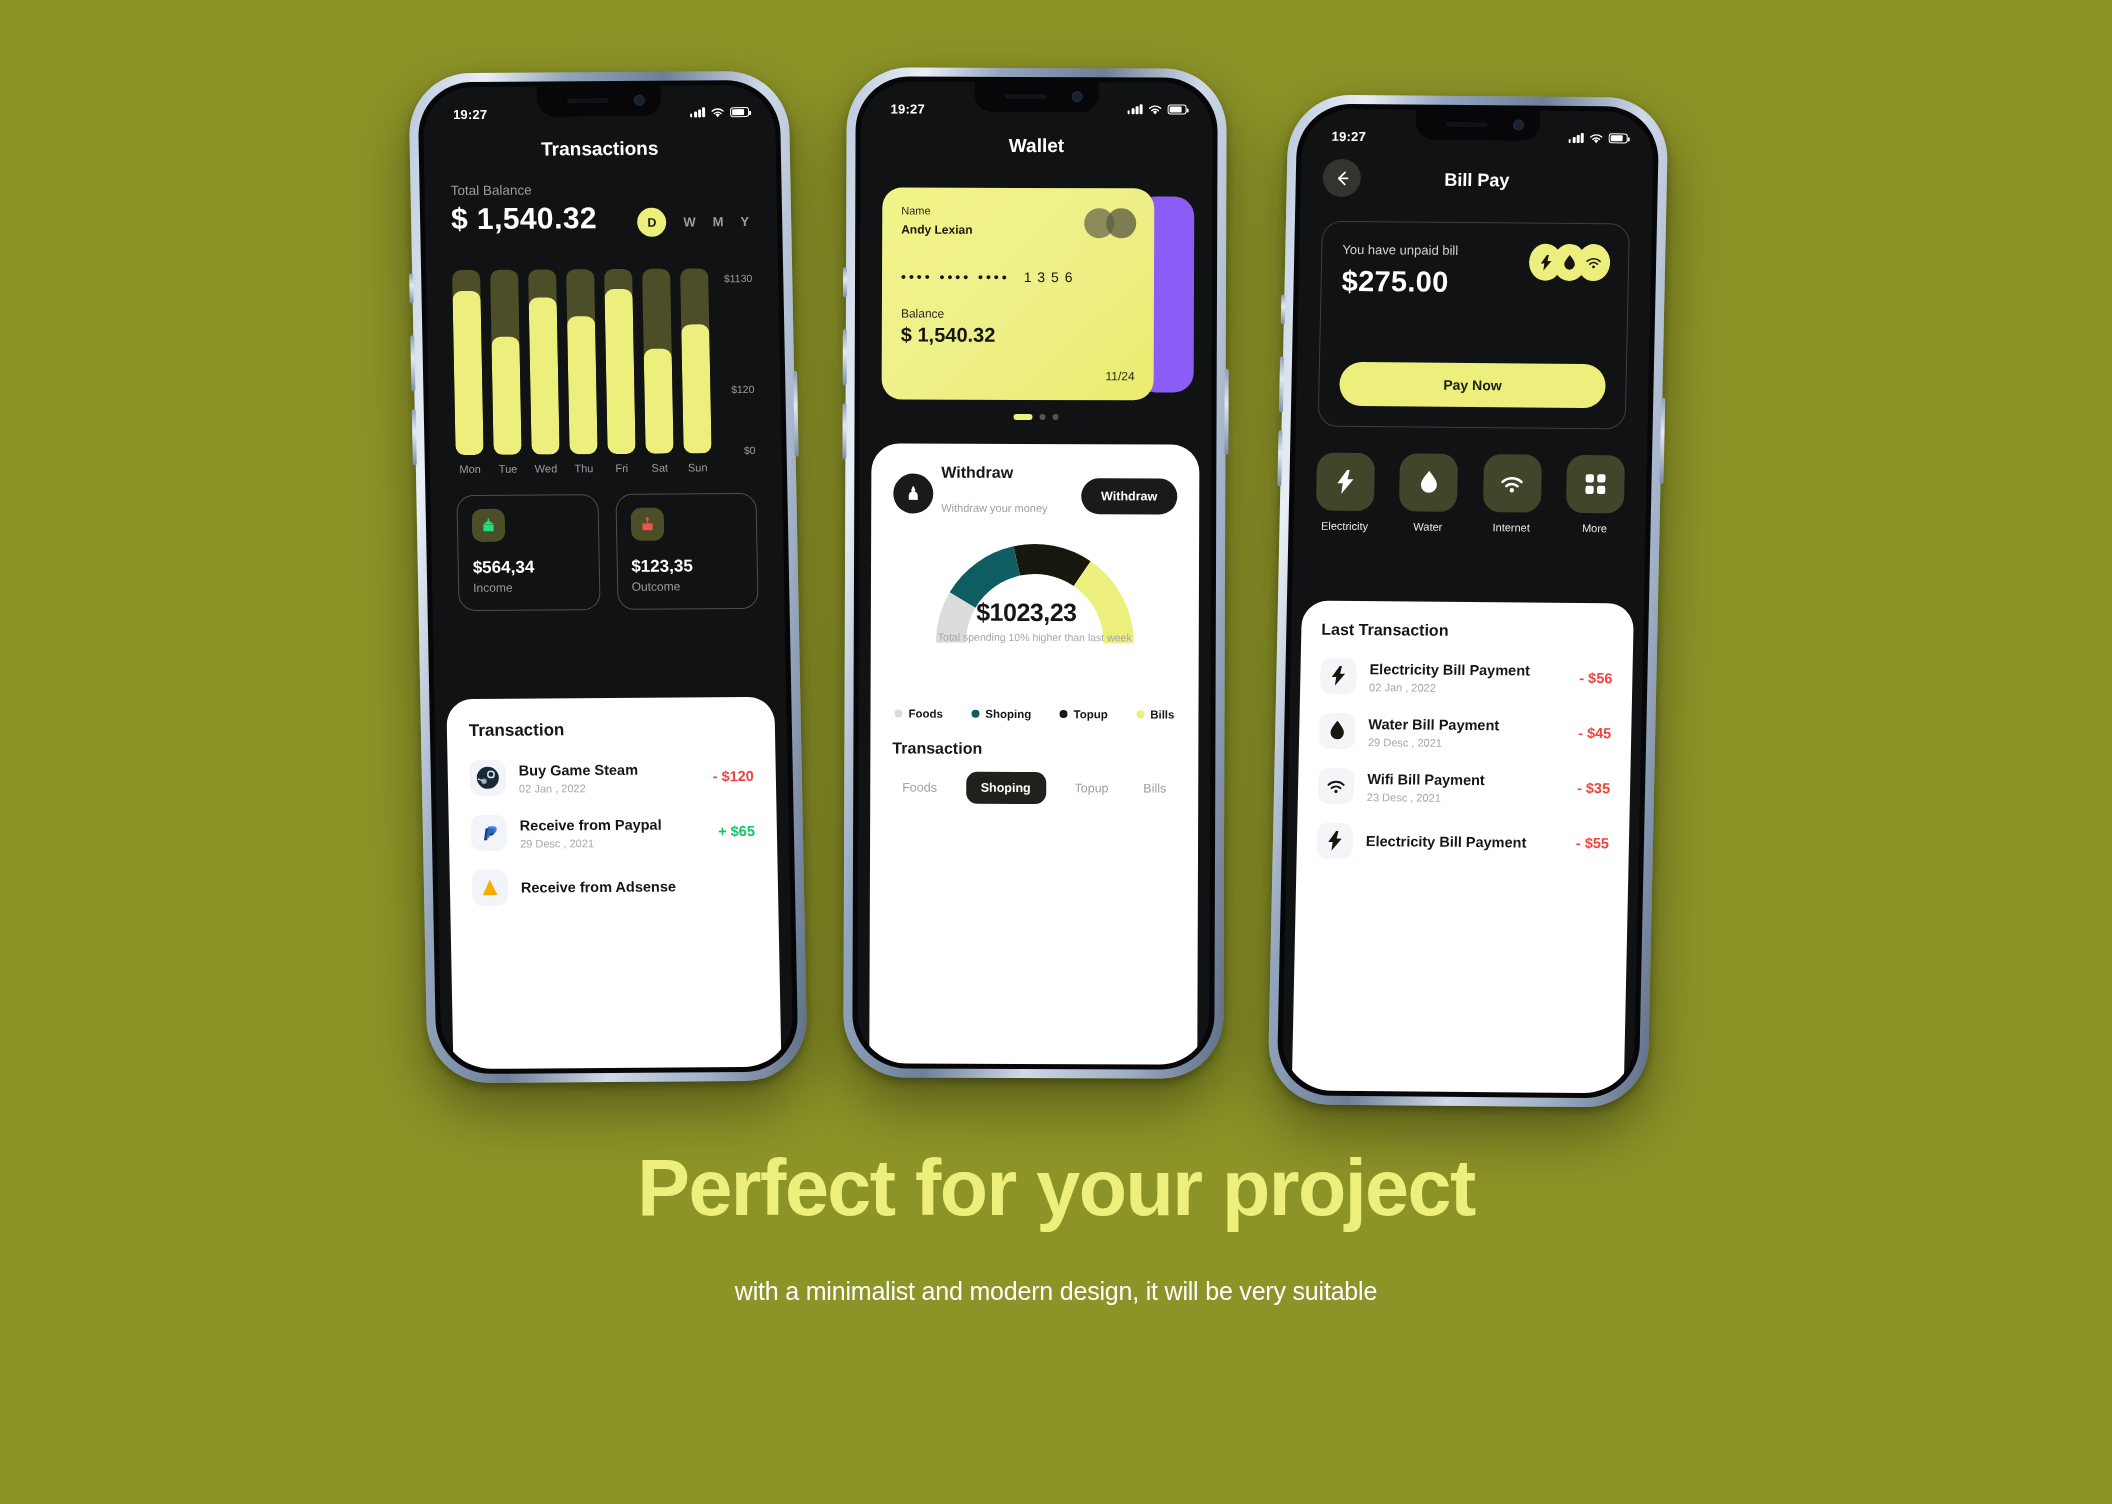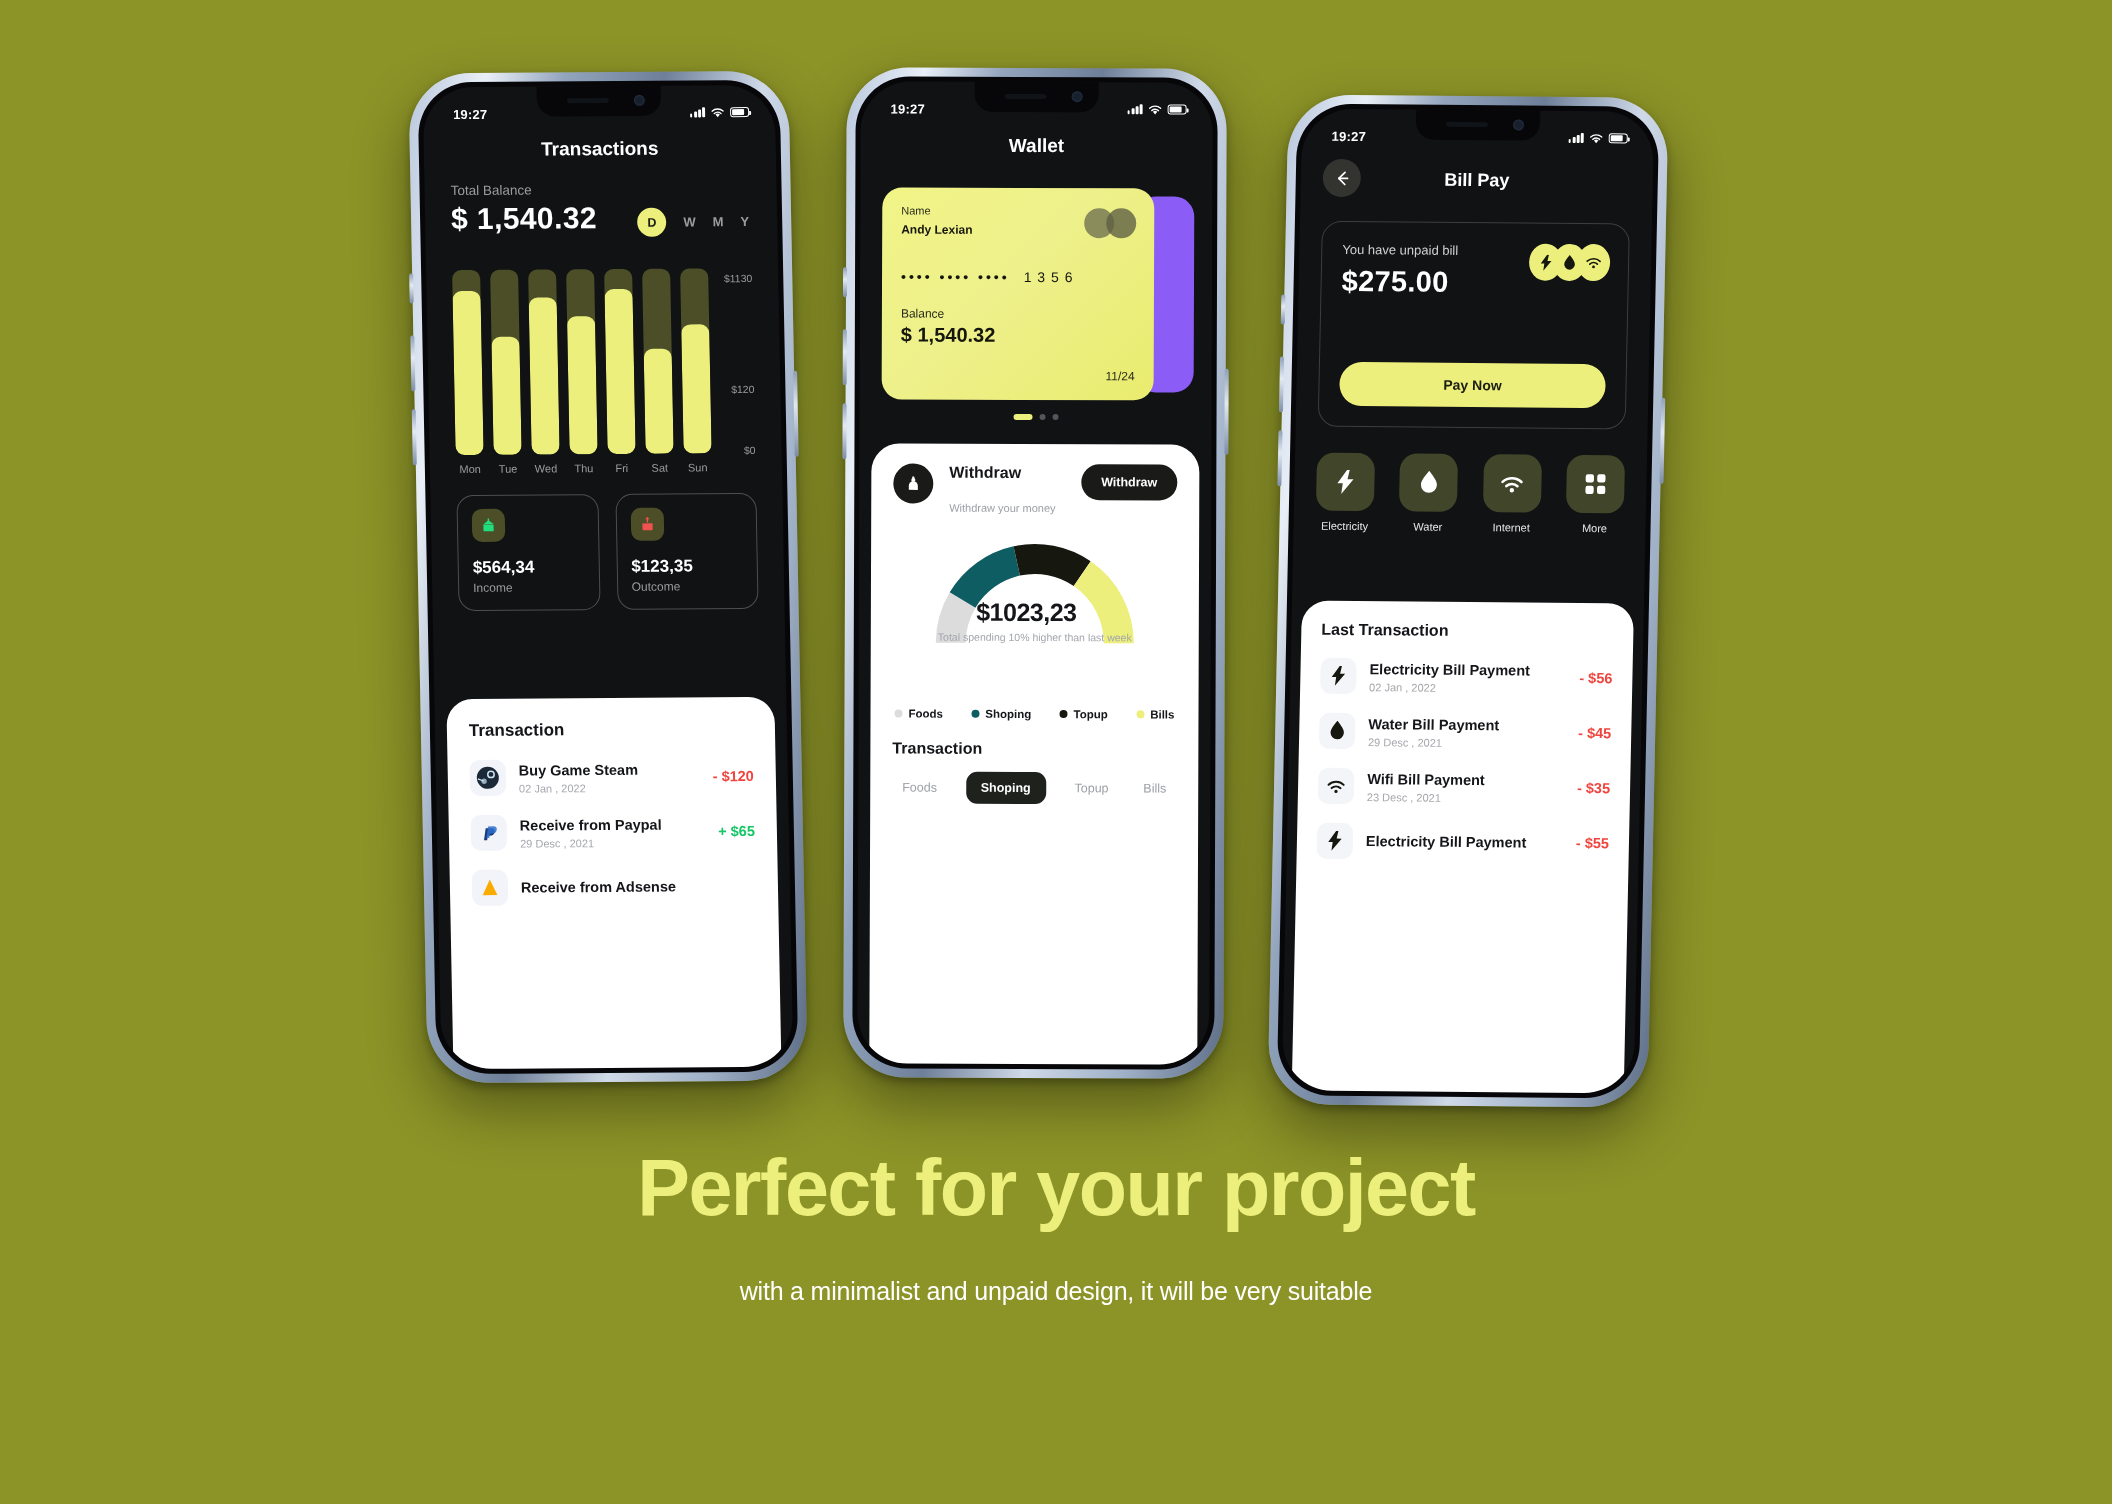--- a/index.html
+++ b/index.html
@@ -116,21 +116,21 @@
   .card .cbal{ font-size:20px;font-weight:700;color:#15160d;margin-top:3px;}
   .card .cexp{ position:absolute;right:19px;bottom:17px;font-size:12px;color:#2b2c1d;}
   .card .logo{ position:absolute;right:18px;top:20px;width:52px;height:30px;}
   .card .logo i{ position:absolute;top:0;width:30px;height:30px;border-radius:50%;background:#6f7050;opacity:.78;}
   .card .logo i:nth-child(1){left:0}
   .card .logo i:nth-child(2){right:0;background:#5c5d43}
   .dots{ position:absolute;top:332px;left:0;right:0;display:flex;justify-content:center;align-items:center;gap:7px;}
   .dots i{width:6px;height:6px;border-radius:50%;background:#53555a;display:block;}
   .dots i.on{width:19px;border-radius:4px;background:#ecef7c;}
   .p2-sheet{ position:absolute;left:12px;right:12px;top:362px;bottom:-10px;background:#fff;border-radius:28px;padding:20px 22px 0;overflow:hidden;}
-  .wd-row{ display:flex;align-items:flex-start;gap:16px;}
+  .wd-row{ display:flex;align-items:flex-end;gap:8px;}
   .wd-ic{ width:40px;height:40px;border-radius:50%;background:#1a1b18;display:flex;align-items:center;justify-content:center;flex:0 0 40px;}
   .wd-t{ font-size:16px;font-weight:700;color:#15161a;}
   .wd-s{ font-size:11px;color:#9da0a6;margin-top:20px;}
   .wd-btn{ margin-left:auto;background:#1a1b18;color:#fff;font-size:12.5px;font-weight:600;border:none;border-radius:20px;padding:11px 20px;cursor:pointer;}
   .gauge-wrap{ position:relative;margin:12px auto 0;width:234px;height:130px;}
   .gauge-val{ position:absolute;left:0;right:17px;top:72px;text-align:center;font-size:25px;font-weight:700;color:#15161a;letter-spacing:-.5px;}
   .gauge-sub{ position:absolute;left:6px;right:6px;top:104px;text-align:center;font-size:10.5px;color:#a2a5ab;line-height:1.5;}
   .legend{ display:flex;justify-content:space-between;margin-top:52px;padding:0 2px;}
   .lg{ display:flex;align-items:center;gap:6px;font-size:11.5px;font-weight:600;color:#15161a;}
   .lg i{ width:8px;height:8px;border-radius:50%;display:block;}
@@ -601,14 +601,14 @@
           </span>
           <span class="tamt" style="color:#f0453f">- $55</span>
         </div>
       </div>
     </div>
   </div>
 </div>
 
 <div class="caption">
   <div class="cap-h1">Perfect for your project</div>
-  <div class="cap-p">with a minimalist and unpaid design, it will be very suitable</div>
+  <div class="cap-p">with a minimalist and modern design, it will be very suitable</div>
 </div>
 
 </body></html>

